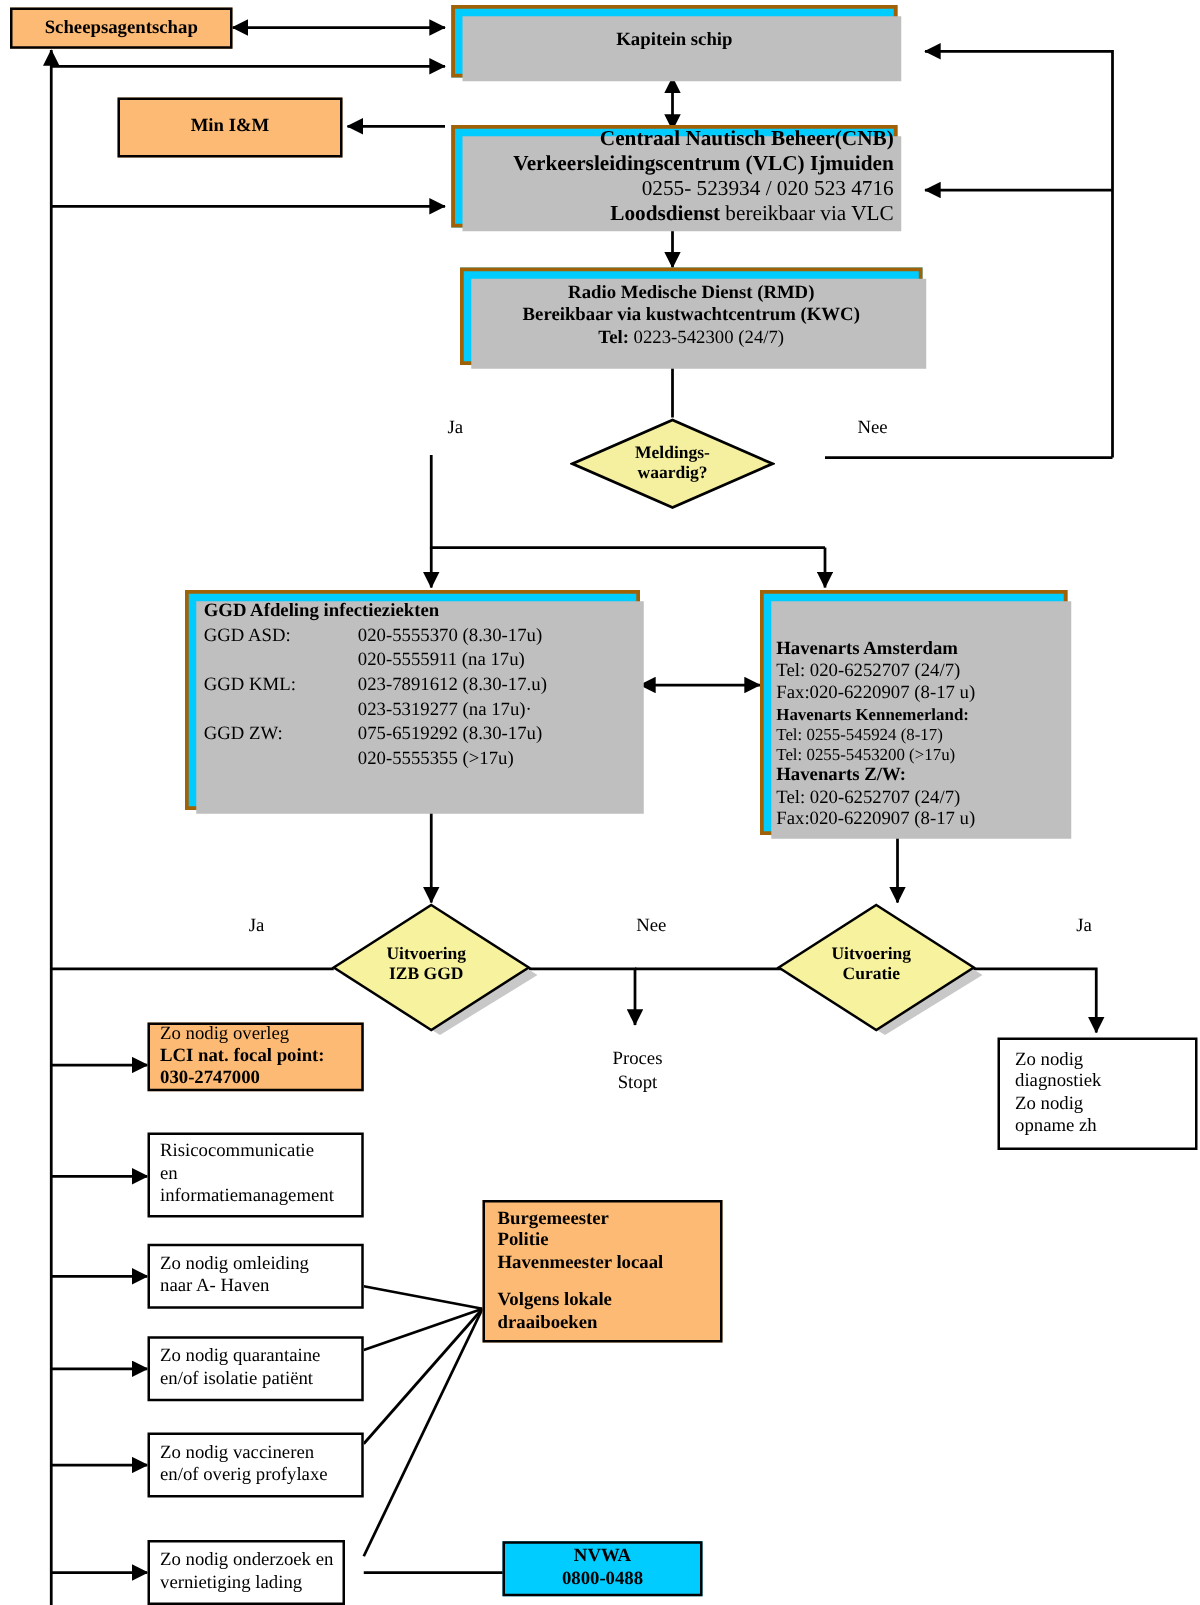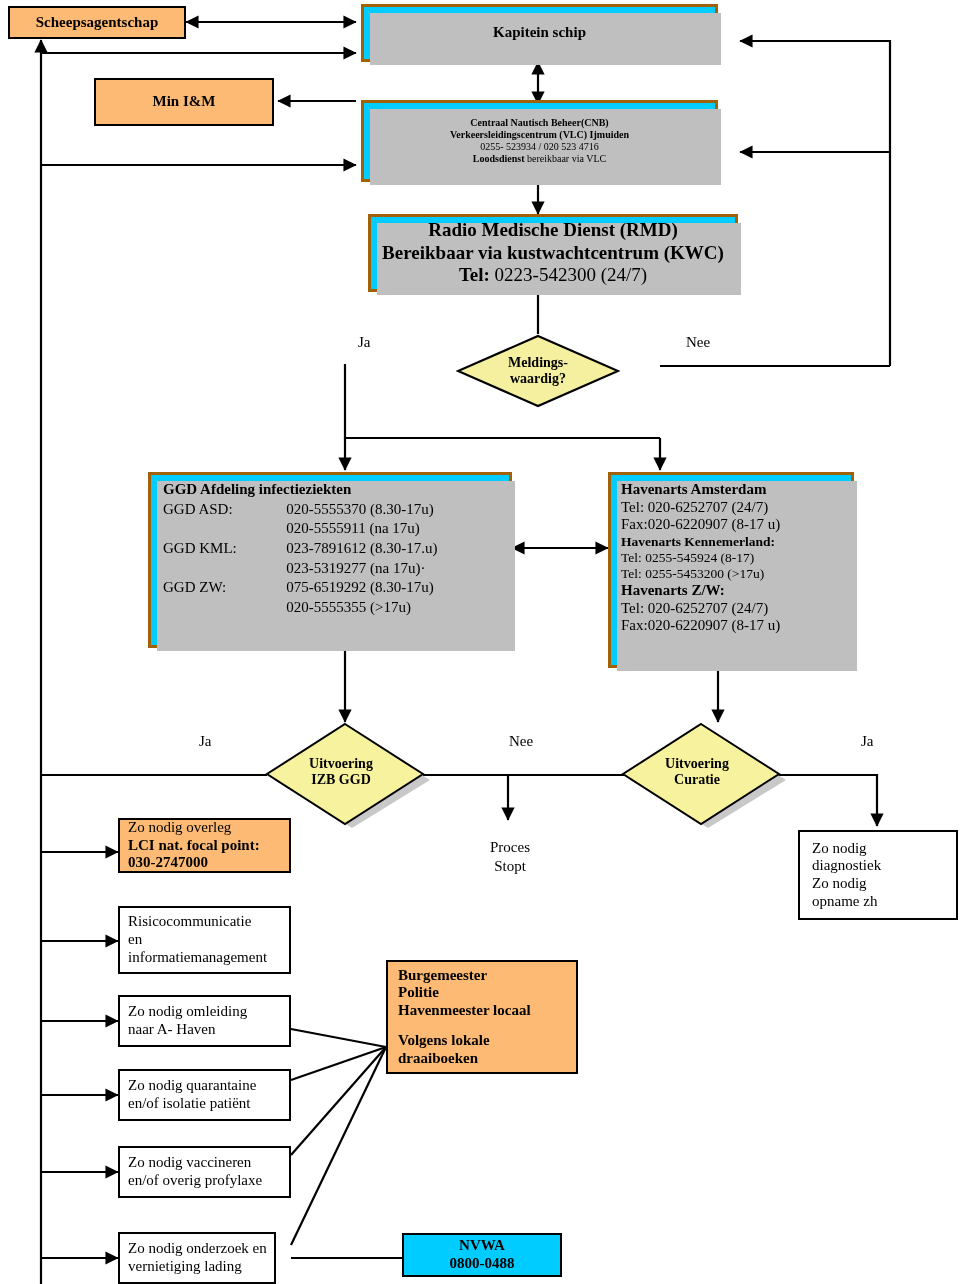--- a/index.html
+++ b/index.html
@@ -163,28 +163,28 @@
   </div>
 
   <div class="node grey ctr b" style="left:94px; top:78px; width:180px; height:48px; font-size:15px;">
     <span>Min I&amp;M</span>
   </div>
 
   <div class="node cyan ctr b shadow" style="left:361px; top:4px; width:357px; height:58px; font-size:15px;">
     <span>Kapitein schip</span>
   </div>
 
-  <div class="node cyan ctr shadow" style="left:361px; top:100px; width:357px; height:82px; font-size:10px;">
+  <div class="node cyan ctr shadow" style="left:361px; top:100px; width:357px; height:82px; font-size:17px;align-items:flex-end;">
     <span class="b">Centraal Nautisch Beheer(CNB)</span>
     <span class="b">Verkeersleidingscentrum (VLC) Ijmuiden</span>
     <span>0255- 523934 / 020 523 4716</span>
     <span><b>Loodsdienst</b><span> bereikbaar via VLC</span></span>
   </div>
 
-  <div class="node cyan ctr shadow" style="left:368px; top:214px; width:370px; height:78px; font-size:19px;">
+  <div class="node cyan ctr shadow" style="left:368px; top:214px; width:370px; height:78px; font-size:15px;">
     <span class="b">Radio Medische Dienst (RMD)</span>
     <span class="b">Bereikbaar via kustwachtcentrum (KWC)</span>
     <span><b>Tel:</b><span> 0223-542300 (24/7)</span></span>
   </div>
 
   <div class="diamond" style="left:456px; top:334px; width:164px; height:74px;">
     <svg width="164" height="74" viewBox="0 0 164 74">
       <polygon points="82,2 162,37 82,72 2,37" fill="#f5f0a0" stroke="#000" stroke-width="2.2"></polygon>
     </svg>
     <div class="dlabel" style="font-size:14px;">
@@ -221,21 +221,21 @@
           <td style="white-space:nowrap;">075-6519292 (8.30-17u)</td>
         </tr>
         <tr>
           <td style="padding:0 10px 0 0;"></td>
           <td style="white-space:nowrap;">020-5555355 (&gt;17u)</td>
         </tr>
       </tbody>
     </table>
   </div>
 
-  <div class="node cyan lft shadow" style="left:608px; top:472px; width:246px; height:196px; font-size:15px; padding:6px 0 0 10px; justify-content:flex-start;">
+  <div class="node cyan lft shadow" style="left:608px; top:472px; width:246px; height:196px; font-size:15px; padding:6px 0 0 10px; justify-content:flex-end;">
     <span class="b">Havenarts Amsterdam</span>
     <span>Tel: 020-6252707 (24/7)</span>
     <span>Fax:020-6220907 (8-17 u)</span>
     <span class="b" style="font-size:13.5px;">Havenarts Kennemerland:</span>
     <span style="font-size:13.5px;">Tel: 0255-545924 (8-17)</span>
     <span style="font-size:13.5px;">Tel: 0255-5453200 (&gt;17u)</span>
     <span class="b">Havenarts Z/W:</span>
     <span>Tel: 020-6252707 (24/7)</span>
     <span>Fax:020-6220907 (8-17 u)</span>
   </div>

